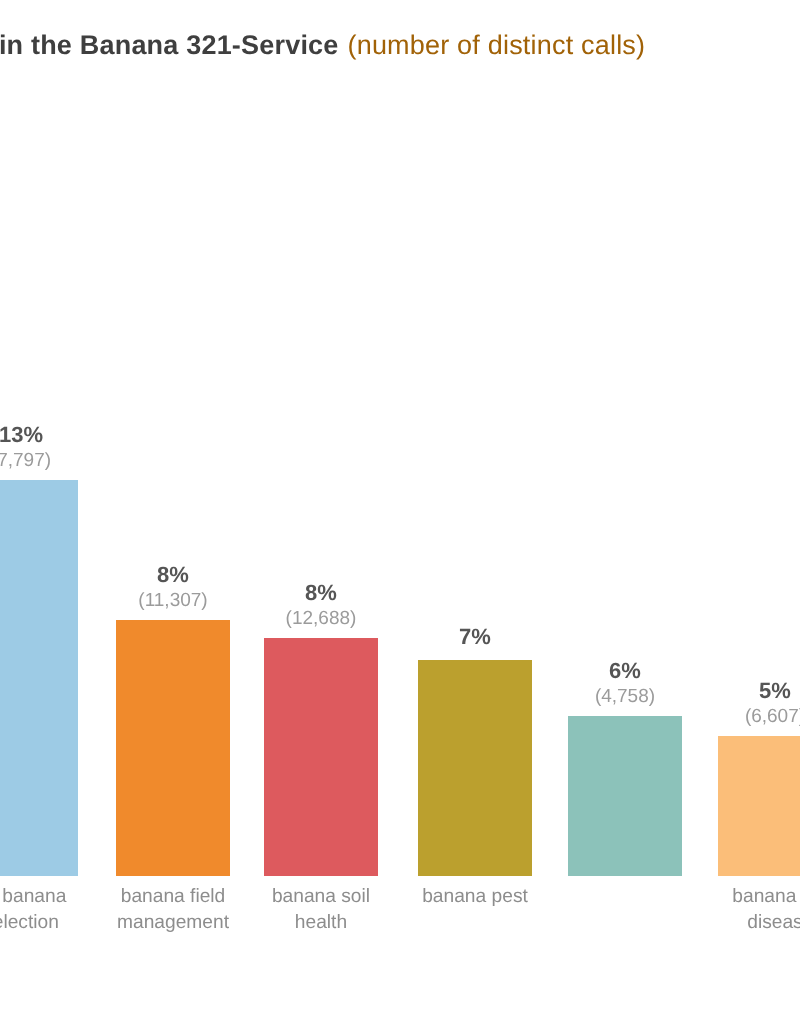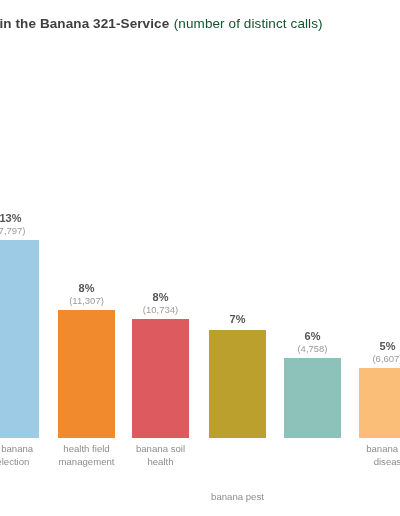--- a/index.html
+++ b/index.html
@@ -40,21 +40,21 @@
   }
   .title-main {
     font-size: 13.5px;
     font-weight: bold;
     color: #3f3f3f;
     letter-spacing: 0.1px;
   }
   .title-sub {
     font-size: 13.5px;
     font-weight: normal;
-    color: #14532d;
+    color: #a16207;
     letter-spacing: 0.1px;
   }
 
   
   .plot {
     position: absolute;
     left: 0;
     top: 60px;
     width: 324px;
     height: 378px;   
@@ -134,21 +134,21 @@
       <div class="bar-slot" style="left: 58px; width: 57px;">
         <div class="bar-labels" style="bottom: 132px;">
           <span class="bar-pct">8%</span>
           <span class="bar-count">(11,307)</span>
         </div>
         <div class="bar" style="height: 128px; background: rgb(240, 138, 44);"></div>
       </div>
       <div class="bar-slot" style="left: 132px; width: 57px;">
         <div class="bar-labels" style="bottom: 123px;">
           <span class="bar-pct">8%</span>
-          <span class="bar-count">(10,734)</span>
+          <span class="bar-count">(12,688)</span>
         </div>
         <div class="bar" style="height: 119px; background: rgb(221, 90, 94);"></div>
       </div>
       <div class="bar-slot" style="left: 209px; width: 57px;">
         <div class="bar-labels" style="bottom: 112px;">
           <span class="bar-pct">7%</span>
         </div>
         <div class="bar" style="height: 108px; background: rgb(187, 160, 46);"></div>
       </div>
       <div class="bar-slot" style="left: 284px; width: 57px;">
@@ -162,19 +162,19 @@
         <div class="bar-labels" style="bottom: 74px;">
           <span class="bar-pct">5%</span>
           <span class="bar-count">(6,607)</span>
         </div>
         <div class="bar" style="height: 70px; background: rgb(251, 190, 121);"></div>
       </div>
     </div>
 
   <div class="axis" id="axis-area">
       <div class="axis-label" style="left: -24px; width: 69px;">na banana selection</div>
-      <div class="axis-label" style="left: 52px; width: 69px;">health field management</div>
+      <div class="axis-label" style="left: 52px; width: 69px;">banana field management</div>
       <div class="axis-label" style="left: 126px; width: 69px;">banana soil health</div>
-      <div class="axis-label" style="left: 203px; width: 69px; margin-top: 48px;">banana pest</div>
+      <div class="axis-label" style="left: 203px; width: 69px;">banana pest</div>
       <div class="axis-label" style="left: 353px; width: 69px;">banana fu diseas</div>
     </div>
 
 </div>
 
 </body></html>

